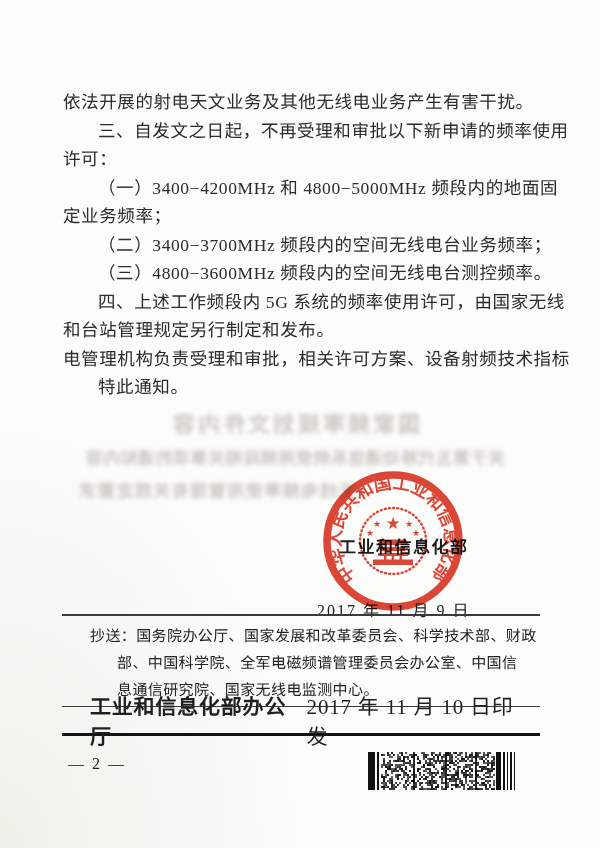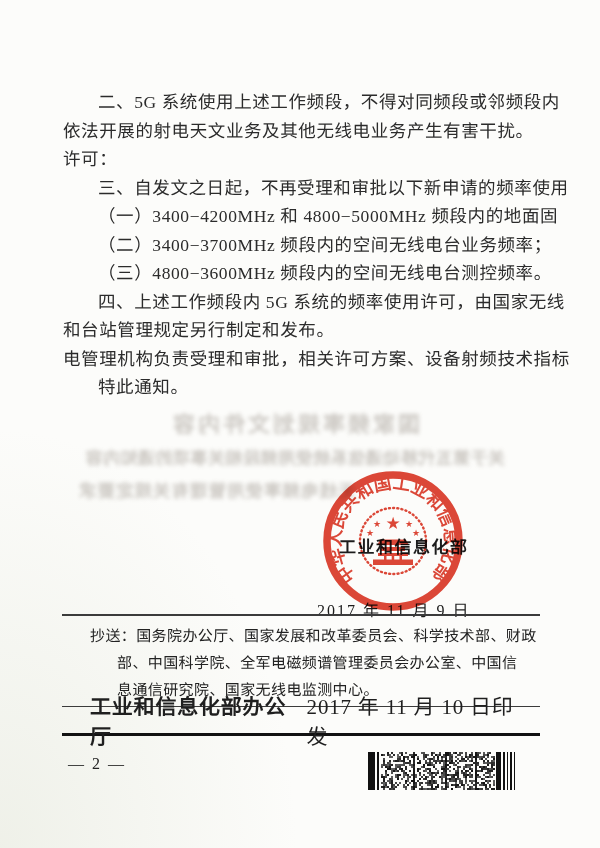--- a/index.html
+++ b/index.html
@@ -40,25 +40,25 @@
   
   .page-num{position:absolute;left:68px;top:755px;font-size:16px;letter-spacing:2px;color:#232323;}
   .barcode{position:absolute;left:368px;top:752px;width:150px;height:38px;}
 </style>
 </head>
 <body>
 
 <div class="page">
 
   <main class="body-block">
-    <div class="bline ind">二、5G 系统使用上述工作频段，不得对同频段或邻频段内</div>
     <div class="bline">依法开展的射电天文业务及其他无线电业务产生有害干扰。</div>
+    <div class="bline ind">三、自发文之日起，不再受理和审批以下新申请的频率使用</div>
     <div class="bline">许可：</div>
-    <div class="bline ind">三、自发文之日起，不再受理和审批以下新申请的频率使用</div>
     <div class="bline ind">（一）3400−4200MHz 和 4800−5000MHz 频段内的地面固</div>
+    <div class="bline">定业务频率；</div>
     <div class="bline ind">（二）3400−3700MHz 频段内的空间无线电台业务频率；</div>
     <div class="bline ind">（三）4800−3600MHz 频段内的空间无线电台测控频率。</div>
     <div class="bline ind">四、上述工作频段内 5G 系统的频率使用许可，由国家无线</div>
     <div class="bline">和台站管理规定另行制定和发布。</div>
     <div class="bline">电管理机构负责受理和审批，相关许可方案、设备射频技术指标</div>
     <div class="bline ind">特此通知。</div>
   </main>
 
   <div class="ghost-line g1">国家频率规划文件内容</div>
   <div class="ghost-line g2">关于第五代移动通信系统使用频段相关事项的通知内容</div>

